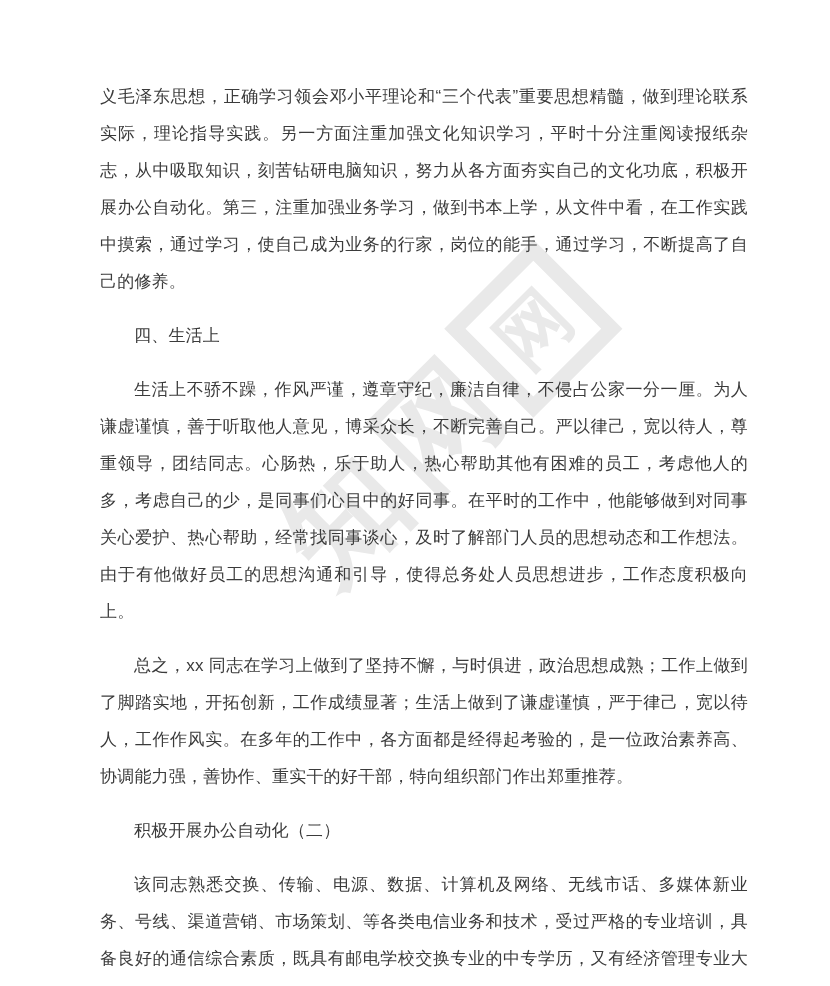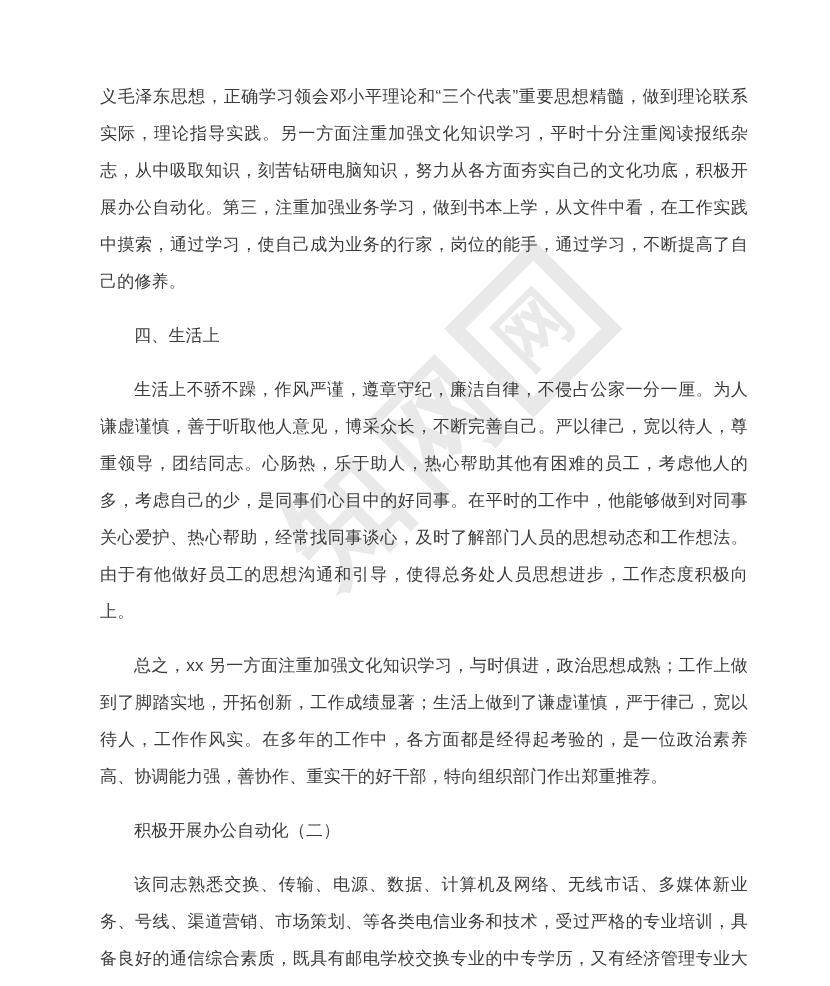--- a/index.html
+++ b/index.html
@@ -79,18 +79,18 @@
     <span class="wm-char">网</span>
     <span class="wm-diamond">
       <span class="wm-diamond-char">网</span>
     </span>
   </div>
 
   <div class="content" id="doc-content" style="color: rgb(59, 59, 59);">
       <p class="body">义毛泽东思想，正确学习领会邓小平理论和“三个代表”重要思想精髓，做到理论联系实际，理论指导实践。另一方面注重加强文化知识学习，平时十分注重阅读报纸杂志，从中吸取知识，刻苦钻研电脑知识，努力从各方面夯实自己的文化功底，积极开展办公自动化。第三，注重加强业务学习，做到书本上学，从文件中看，在工作实践中摸索，通过学习，使自己成为业务的行家，岗位的能手，通过学习，不断提高了自己的修养。</p>
       <p class="heading indent">四、生活上</p>
       <p class="body indent">生活上不骄不躁，作风严谨，遵章守纪，廉洁自律，不侵占公家一分一厘。为人谦虚谨慎，善于听取他人意见，博采众长，不断完善自己。严以律己，宽以待人，尊重领导，团结同志。心肠热，乐于助人，热心帮助其他有困难的员工，考虑他人的多，考虑自己的少，是同事们心目中的好同事。在平时的工作中，他能够做到对同事关心爱护、热心帮助，经常找同事谈心，及时了解部门人员的思想动态和工作想法。由于有他做好员工的思想沟通和引导，使得总务处人员思想进步，工作态度积极向上。</p>
-      <p class="body indent">总之，xx 另一方面注重加强文化知识学习，与时俱进，政治思想成熟；工作上做到了脚踏实地，开拓创新，工作成绩显著；生活上做到了谦虚谨慎，严于律己，宽以待人，工作作风实。在多年的工作中，各方面都是经得起考验的，是一位政治素养高、协调能力强，善协作、重实干的好干部，特向组织部门作出郑重推荐。</p>
+      <p class="body indent">总之，xx 同志在学习上做到了坚持不懈，与时俱进，政治思想成熟；工作上做到了脚踏实地，开拓创新，工作成绩显著；生活上做到了谦虚谨慎，严于律己，宽以待人，工作作风实。在多年的工作中，各方面都是经得起考验的，是一位政治素养高、协调能力强，善协作、重实干的好干部，特向组织部门作出郑重推荐。</p>
       <p class="heading indent">积极开展办公自动化（二）</p>
       <p class="body indent">该同志熟悉交换、传输、电源、数据、计算机及网络、无线市话、多媒体新业务、号线、渠道营销、市场策划、等各类电信业务和技术，受过严格的专业培训，具备良好的通信综合素质，既具有邮电学校交换专业的中专学历，又有经济管理专业大专文凭，同时也</p>
     </div>
 
 </main>
 
 </body></html>

